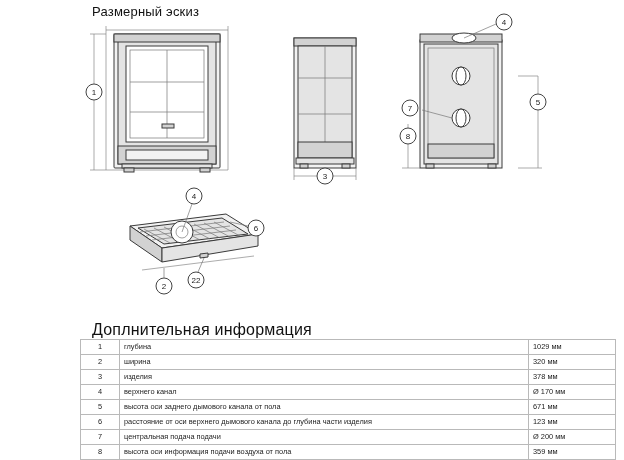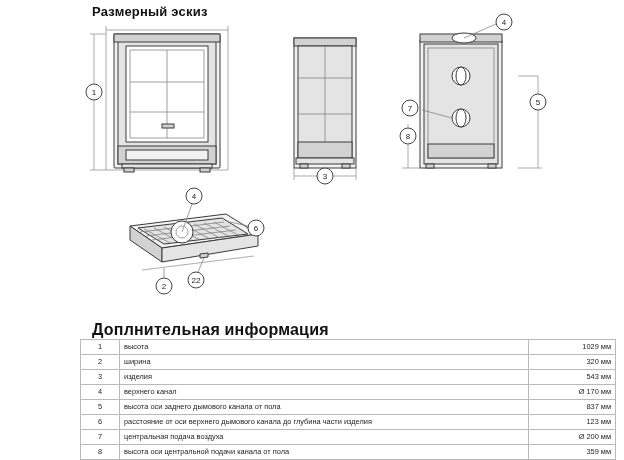--- a/index.html
+++ b/index.html
@@ -3,21 +3,21 @@
 <meta charset="utf-8">
 <style>
   html,body{margin:0;padding:0;}
   body{
     width:624px;height:460px;background:#ffffff;
     font-family:"Liberation Sans", sans-serif;
     color:#1a1a1a;position:relative;overflow:hidden;
   }
   .page{position:relative;width:624px;height:460px;}
   .title{
-    position:absolute;font-size:13px;font-weight:bold;color:#111;
+    position:absolute;font-size:13px;font-weight:normal;color:#111;
     letter-spacing:0.2px;
     padding-left:12px;
   }
   #title-sketch{left:80px;top:4px;}
   #title-info{left:80px;top:321px;font-size:16px;}
 
   
   .draw{position:absolute;}
   svg{display:block;overflow:visible;}
   .lnthin{stroke:#777;stroke-width:.7;fill:none;}
@@ -34,21 +34,21 @@
   .tbl td{
     border:1px solid #b9b9b9;
     font-size:7.4px;
     padding:2px 4px;
     height:10px;
     color:#222;
     line-height:1.1;
   }
   .c-num{width:30px;text-align:center;}
   .c-desc{}
-  .c-val{width:78px;text-align:right;padding-right:6px;white-space:nowrap;}
+  .c-val{width:78px;padding-right:6px;white-space:nowrap;}
 </style>
 </head>
 <body>
 
 <div class="page">
 
   <div class="title" id="title-sketch">Размерный эскиз</div>
 
   <div class="draw" style="left:78px;top:20px;">
     <svg width="160" height="160" viewBox="0 0 160 160">
@@ -196,56 +196,56 @@
       <text class="callnum" x="88" y="97">22</text>
     </svg>
   </div>
 
   <div class="title" id="title-info">Доплнительная информация</div>
 
   <table class="tbl">
     <tbody>
       <tr>
         <td class="c-num">1</td>
-        <td class="c-desc">высота</td>
+        <td class="c-desc">глубина</td>
         <td class="c-val">1029 мм</td>
       </tr>
       <tr>
         <td class="c-num">2</td>
         <td class="c-desc">ширина</td>
         <td class="c-val">320 мм</td>
       </tr>
       <tr>
         <td class="c-num">3</td>
         <td class="c-desc">изделия</td>
-        <td class="c-val">543 мм</td>
+        <td class="c-val">378 мм</td>
       </tr>
       <tr>
         <td class="c-num">4</td>
         <td class="c-desc">верхнего канал</td>
         <td class="c-val">Ø 170 мм</td>
       </tr>
       <tr>
         <td class="c-num">5</td>
         <td class="c-desc">высота оси заднего дымового канала от пола</td>
-        <td class="c-val">837 мм</td>
+        <td class="c-val">671 мм</td>
       </tr>
       <tr>
         <td class="c-num">6</td>
         <td class="c-desc">расстояние от оси верхнего дымового канала до глубина части изделия</td>
         <td class="c-val">123 мм</td>
       </tr>
       <tr>
         <td class="c-num">7</td>
-        <td class="c-desc">центральная подача воздуха</td>
+        <td class="c-desc">центральная подача подачи</td>
         <td class="c-val">Ø 200 мм</td>
       </tr>
       <tr>
         <td class="c-num">8</td>
-        <td class="c-desc">высота оси центральной подачи канала от пола</td>
+        <td class="c-desc">высота оси информация подачи воздуха от пола</td>
         <td class="c-val">359 мм</td>
       </tr>
       <tr>
         <td class="c-num">8:1</td>
         <td class="c-desc">расстояние оси центрального впуска воздуха к самой задней части продукта</td>
         <td class="c-val"></td>
       </tr>
 
     </tbody>
   </table>

